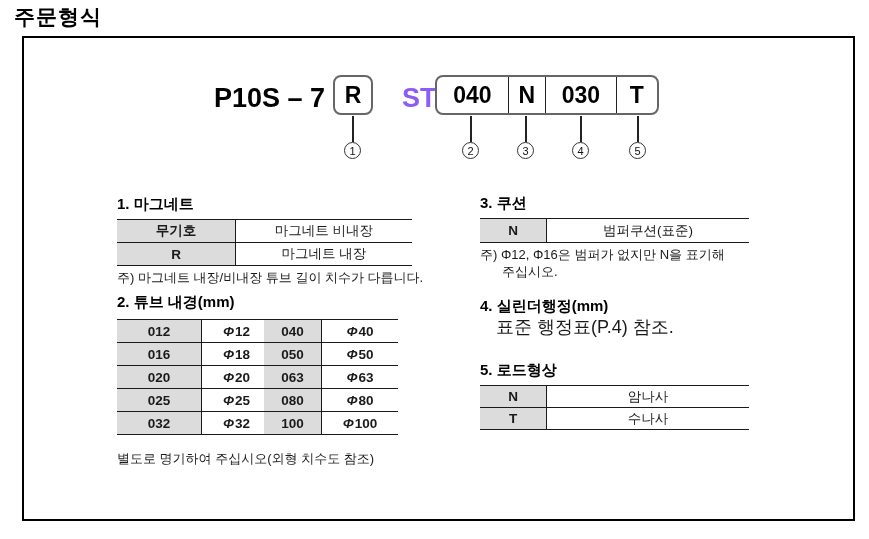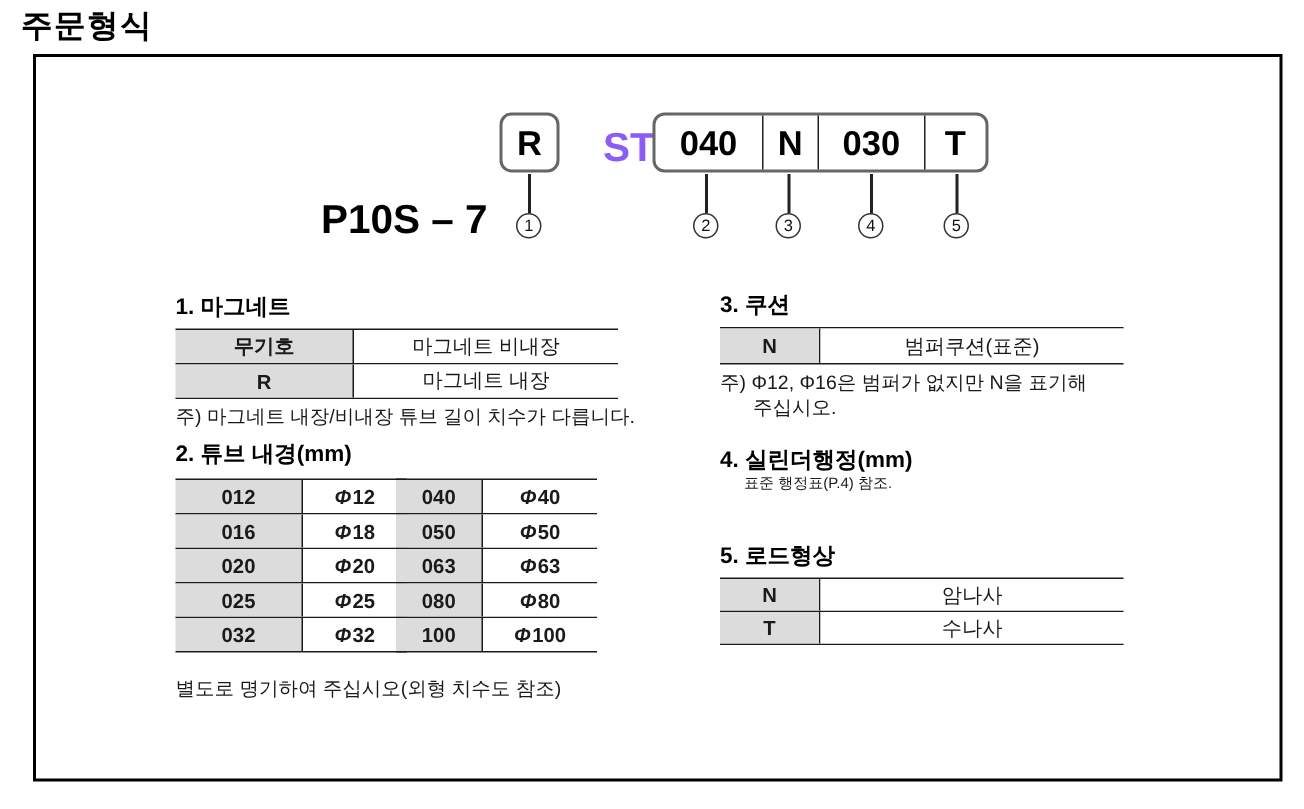--- a/index.html
+++ b/index.html
@@ -4,38 +4,38 @@
 <style>
   * { margin:0; padding:0; box-sizing:border-box; }
   html,body { width:869px; height:539px; background:#ffffff; font-family:"Liberation Sans", sans-serif; color:#1a1a1a; }
   .stage { position:relative; width:869px; height:539px; background:#fff; overflow:hidden; }
 
   .page-title { position:absolute; left:14px; top:3px; font-size:21px; font-weight:bold; letter-spacing:1px; color:#000; }
 
   .frame { position:absolute; left:22px; top:36px; width:833px; height:485px; border:2px solid #000; background:#fff; }
 
   
-  .mc-prefix { position:absolute; left:190px; top:45px; font-size:27px; font-weight:bold; color:#000;margin-top:48px; }
+  .mc-prefix { position:absolute; left:190px; top:45px; font-size:27px; font-weight:bold; color:#000; }
   .mc-st     { position:absolute; left:378px; top:45px; font-size:27px; font-weight:bold; color:#8b5cf6; }
   .mc-box1 { position:absolute; left:309px; top:37px; width:40px; height:40px; border:2px solid #666; border-radius:8px;
              display:flex; align-items:center; justify-content:center; font-size:23px; font-weight:bold; color:#000; background:#fff; }
   .mc-box2 { position:absolute; left:411px; top:37px; width:224px; height:40px; border:2px solid #666; border-radius:8px;
              display:flex; background:#fff; }
   .mc-cell { display:flex; align-items:center; justify-content:center; font-size:23px; font-weight:bold; color:#000; height:100%; }
   .mc-cell + .mc-cell { border-left:1.5px solid #222; }
   .c-w1 { width:72px; } .c-w2 { width:38px; } .c-w3 { width:72px; } .c-w4 { width:42px; }
 
   .callout-line { position:absolute; top:78px; width:1.5px; height:26px; background:#222; }
   .callout-circle { position:absolute; top:104px; width:17px; height:17px; border:1.5px solid #333; border-radius:50%;
                     display:flex; align-items:center; justify-content:center; font-size:11px; color:#111; background:#fff; }
 
   
   .sec-head { position:absolute; font-size:15px; font-weight:bold; color:#000; }
   .note { position:absolute; font-size:13px; color:#1a1a1a; line-height:16px; }
-  .subtext { position:absolute; font-size:10px; color:#1a1a1a; }
+  .subtext { position:absolute; font-size:18px; color:#1a1a1a; }
 
   
   .tbl { position:absolute; border-top:1.5px solid #1a1a1a; }
   .tbl .row { display:flex; border-bottom:1.5px solid #1a1a1a; }
   .cell { display:flex; align-items:center; justify-content:center; font-size:13.5px; }
   .cell.code { background:#dcdcdc; border-right:1.5px solid #1a1a1a; font-weight:bold; }
   .cell.desc { background:#fff; }
   .phi { font-style:italic; font-weight:bold; margin-right:1px; }
   .dia { font-weight:bold; }
 

